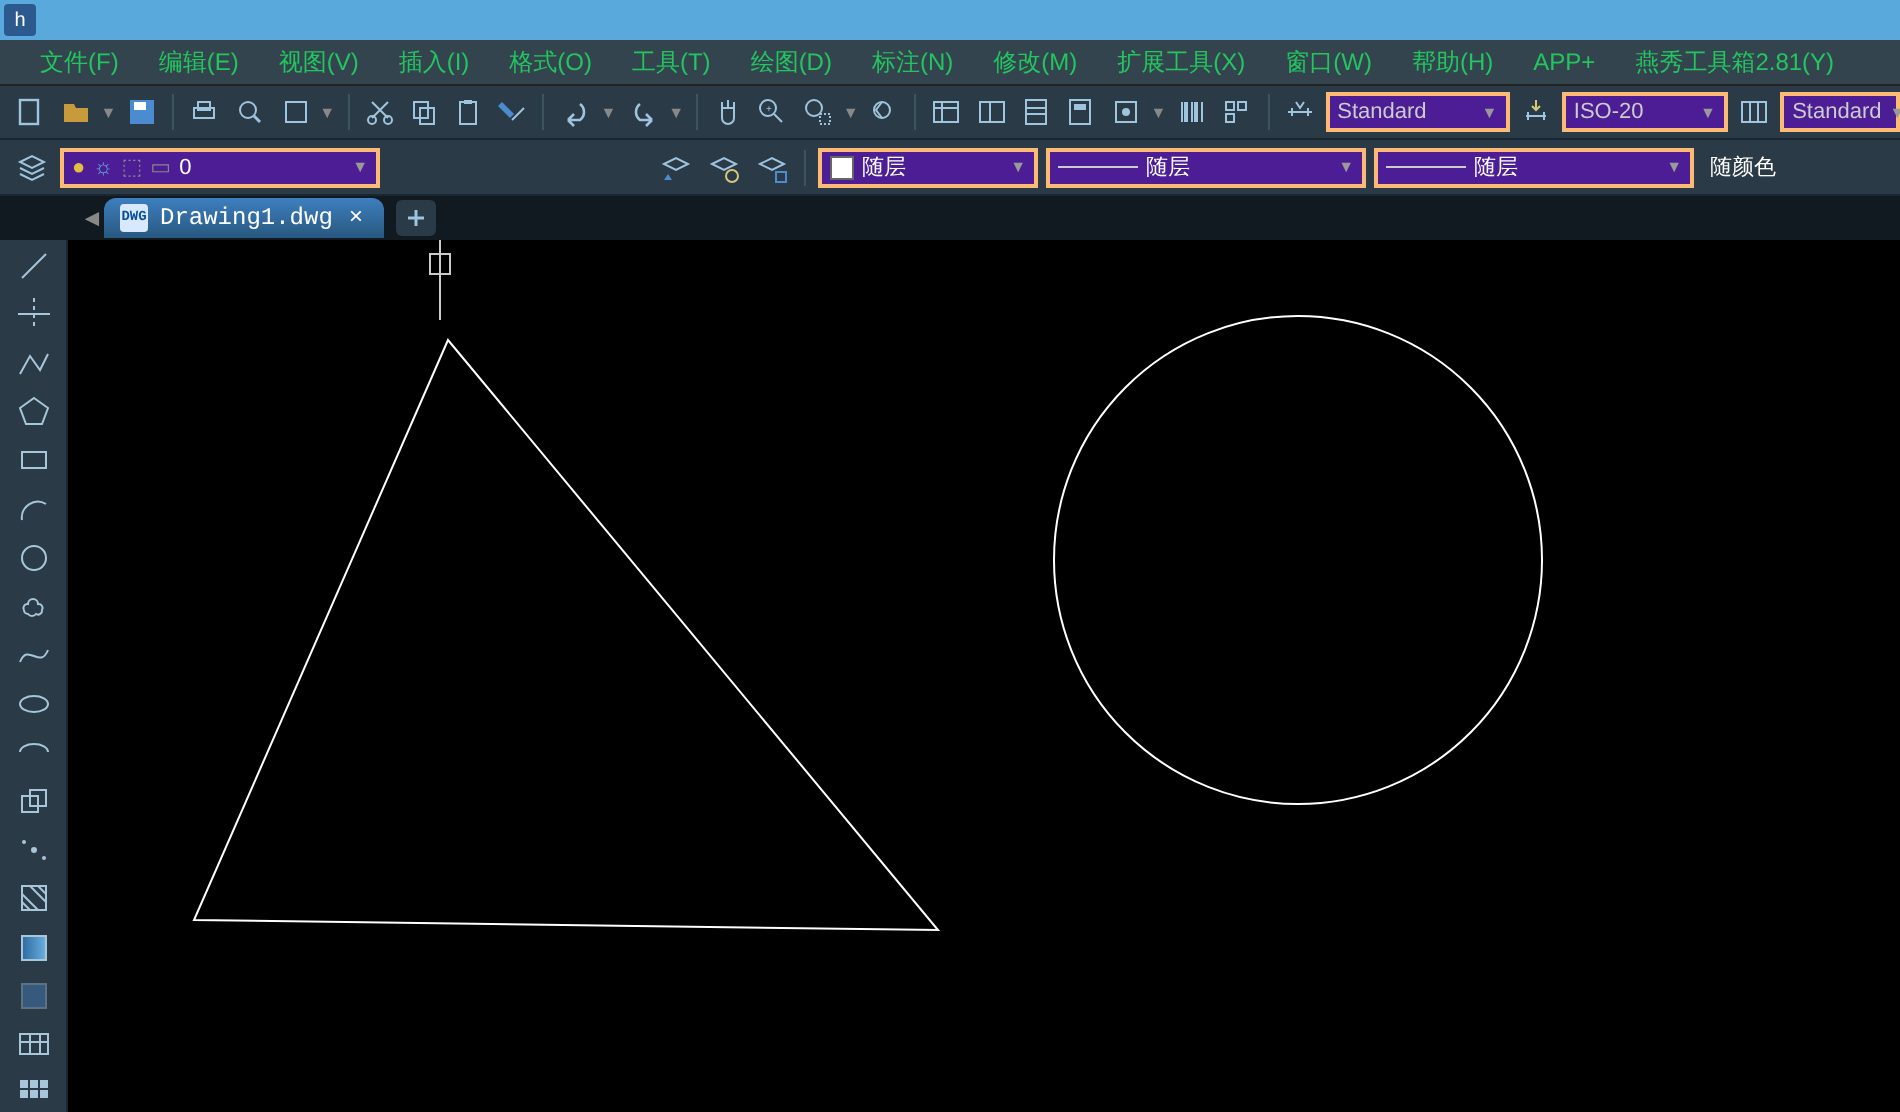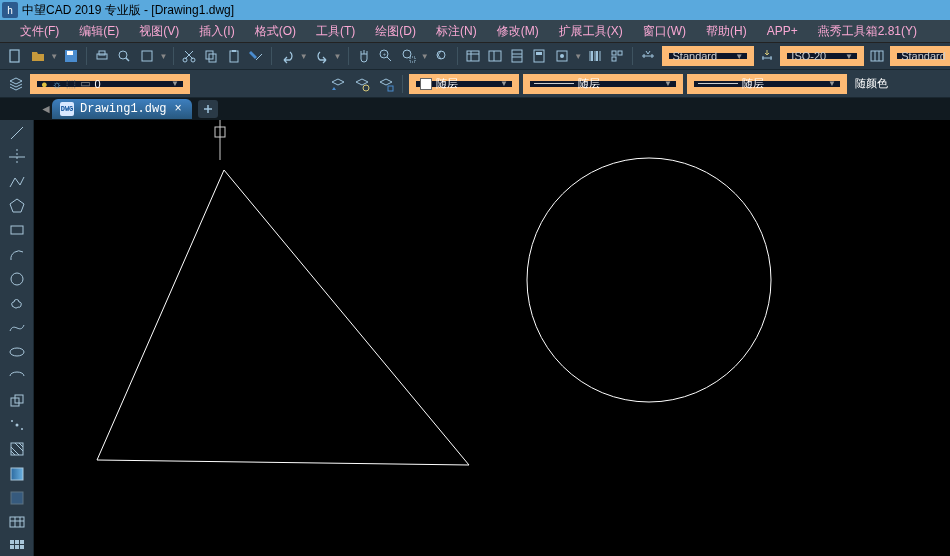--- a/index.html
+++ b/index.html
@@ -1,28 +1,28 @@
 <!DOCTYPE html>
 <html><head>
 <meta charset="utf-8">
 <style>
   * { margin:0; padding:0; box-sizing:border-box; }
   body { width:950px; height:556px; font-family:"Microsoft YaHei",sans-serif; font-size:12px; background:#2a3a47; overflow:hidden; color:#ccc; }
   .titlebar { height:20px; background:#5aa9dd; display:flex; align-items:center; padding-left:2px; }
   .titlebar .logo { width:16px; height:16px; background:#2c5a8e; border-radius:2px; display:flex; align-items:center; justify-content:center; color:#fff; font-size:10px; margin-right:4px; }
   .titlebar .title { color:#000; font-size:12px; }
   .menubar { height:22px; background:#34444f; display:flex; align-items:center; padding-left:10px; }
-  .menubar .item { padding:0 10px; color:#f9a8d4; cursor:default; }
+  .menubar .item { padding:0 10px; color:#22c55e; cursor:default; }
   .toolbar1 { height:28px; background:#2a3a47; display:flex; align-items:center; padding-left:6px; gap:4px; border-bottom:1px solid #1a2730; border-top:1px solid #222; }
   .tbtn { width:20px; height:20px; display:flex; align-items:center; justify-content:center; color:#9fc4dd; }
   .tbtn svg { width:16px; height:16px; }
   .sep { width:1px; height:18px; background:#3e5360; margin:0 2px; }
   .ddown { display:flex; align-items:center; gap:2px; }
   .ddown .caret { font-size:8px; color:#888; }
-  .combo { height:20px; background:#0f172a; border:7px solid #fdba74; color:#ccc; display:flex; align-items:center; padding:0 4px; gap:4px; font-size:11px; }
+  .combo { height:20px; background:#4c1d95; border:2px solid #fdba74; color:#ccc; display:flex; align-items:center; padding:0 4px; gap:4px; font-size:11px; }
   .combo .caret { font-size:8px; color:#999; margin-left:auto; }
   .toolbar2 { height:28px; background:#2a3a47; display:flex; align-items:center; padding-left:6px; gap:4px; border-bottom:1px solid #1a2730; }
   .layerbar { width:160px; }
   .swatch { width:12px; height:12px; background:#fff; border:1px solid #666; }
   .linewrap { width:130px; }
   .tabbar { height:22px; background:#111a20; display:flex; align-items:center; padding-left:40px; gap:0px; }
   .tabsidenav { width:12px; height:18px; display:flex; align-items:center; justify-content:center; color:#888; }
   .tab { height:20px; background:linear-gradient(#3d7fbf,#28587f); border-radius:6px 6px 0 0; display:flex; align-items:center; padding:4px 8px; gap:6px; color:#fff; font-family:Liberation Mono, monospace; font-size:12px; }
   .tab .doc { width:14px; height:14px; background:#d8e8ff; border-radius:2px; display:flex; align-items:center; justify-content:center; font-size:7px; color:#0a4f9a; font-weight:bold; }
   .tab .x { font-size:12px; padding:0 2px; }
@@ -33,21 +33,20 @@
   .sidetools .tbtn svg { width:18px; height:18px; }
   .canvas { flex:1; position:relative; background:#000; }
   .canvas svg { width:100%; height:100%; }
   .lytxt2 { color:#fff; }
 </style>
 </head>
 <body>
 
 <div class="titlebar">
   <div class="logo">h</div>
-  <div class="title">中望CAD 2019 专业版 - [Drawing1.dwg]</div>
 </div>
 
 <div class="menubar">
   <div class="item">文件(F)</div>
   <div class="item">编辑(E)</div>
   <div class="item">视图(V)</div>
   <div class="item">插入(I)</div>
   <div class="item">格式(O)</div>
   <div class="item">工具(T)</div>
   <div class="item">绘图(D)</div>

